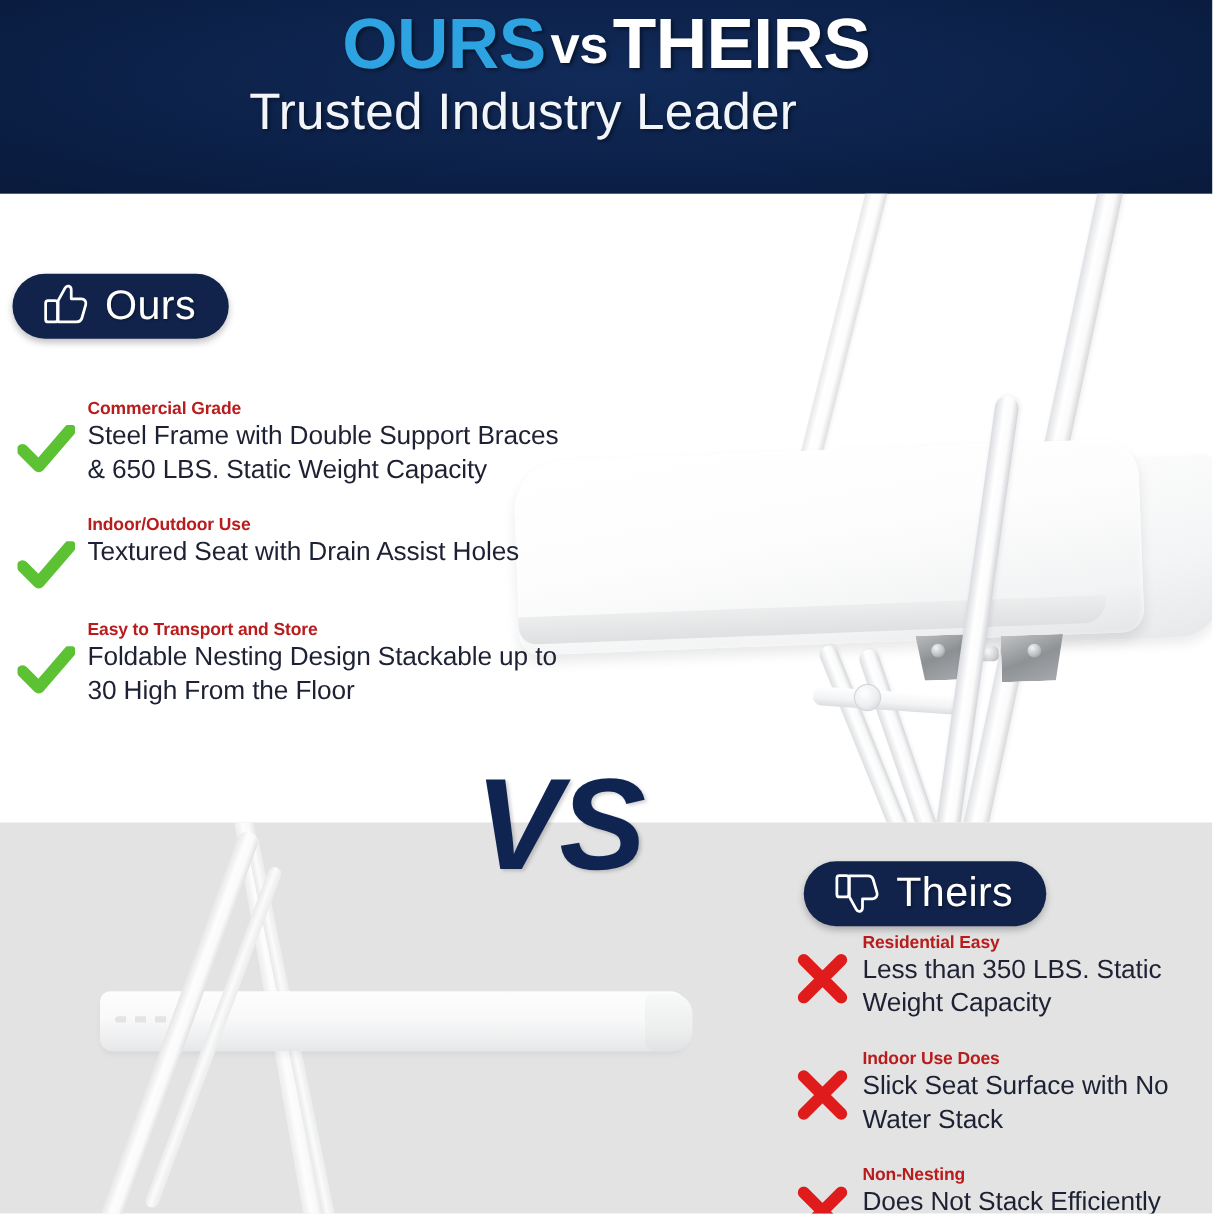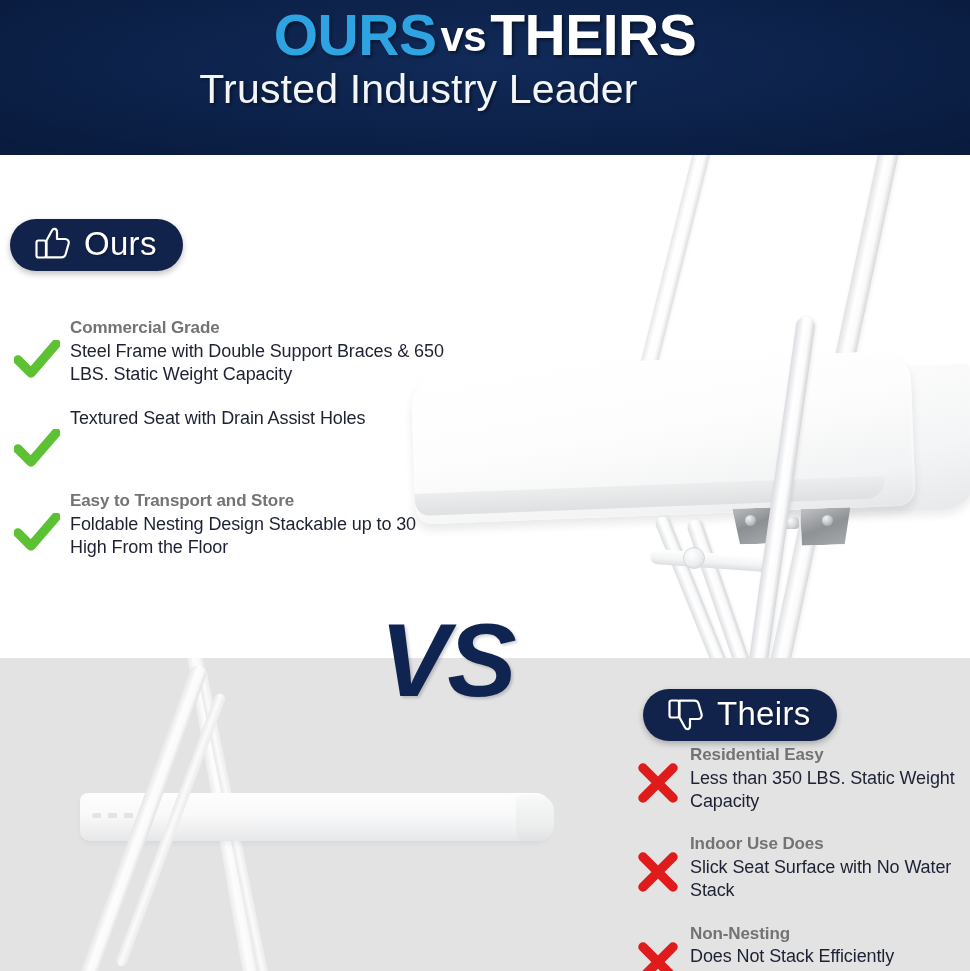--- a/index.html
+++ b/index.html
@@ -331,30 +331,30 @@
   .feature-mark {
     flex: 0 0 auto;
     width: 58px;
     display: flex;
     justify-content: center;
     padding-top: 22px;
   }
   .cons-list .feature-mark { width: 56px; padding-top: 18px; }
   .feature-text { flex: 1 1 auto; padding-left: 4px; }
   .feature-title {
-    color: #737373;
-    font-size: 17px;
+    color: #b91c1c;
+    font-size: 14px;
     font-weight: bold;
     line-height: 1.22;
     letter-spacing: -0.1px;
     margin-bottom: 1px;
   }
   .feature-desc {
     color: #1d2133;
-    font-size: 18px;
+    font-size: 21px;
     font-weight: normal;
     line-height: 1.265;
     letter-spacing: -0.1px;
   }
 </style>
 </head>
 <body>
 
 <div class="canvas">
 
@@ -423,20 +423,21 @@
       </div>
     </div>
 
     <div class="feature-row">
       <div class="feature-mark">
         <svg width="46" height="40" viewBox="0 0 46 40" fill="none">
           <path d="M4 20 L17 33 L42 4" stroke="#5cc234" stroke-width="9.5" stroke-linecap="round" stroke-linejoin="round" fill="none"></path>
         </svg>
       </div>
       <div class="feature-text">
+        <div class="feature-title">Indoor/Outdoor Use</div>
         <div class="feature-desc">Textured Seat with Drain Assist Holes</div>
       </div>
     </div>
 
     <div class="feature-row">
       <div class="feature-mark">
         <svg width="46" height="40" viewBox="0 0 46 40" fill="none">
           <path d="M4 20 L17 33 L42 4" stroke="#5cc234" stroke-width="9.5" stroke-linecap="round" stroke-linejoin="round" fill="none"></path>
         </svg>
       </div>

